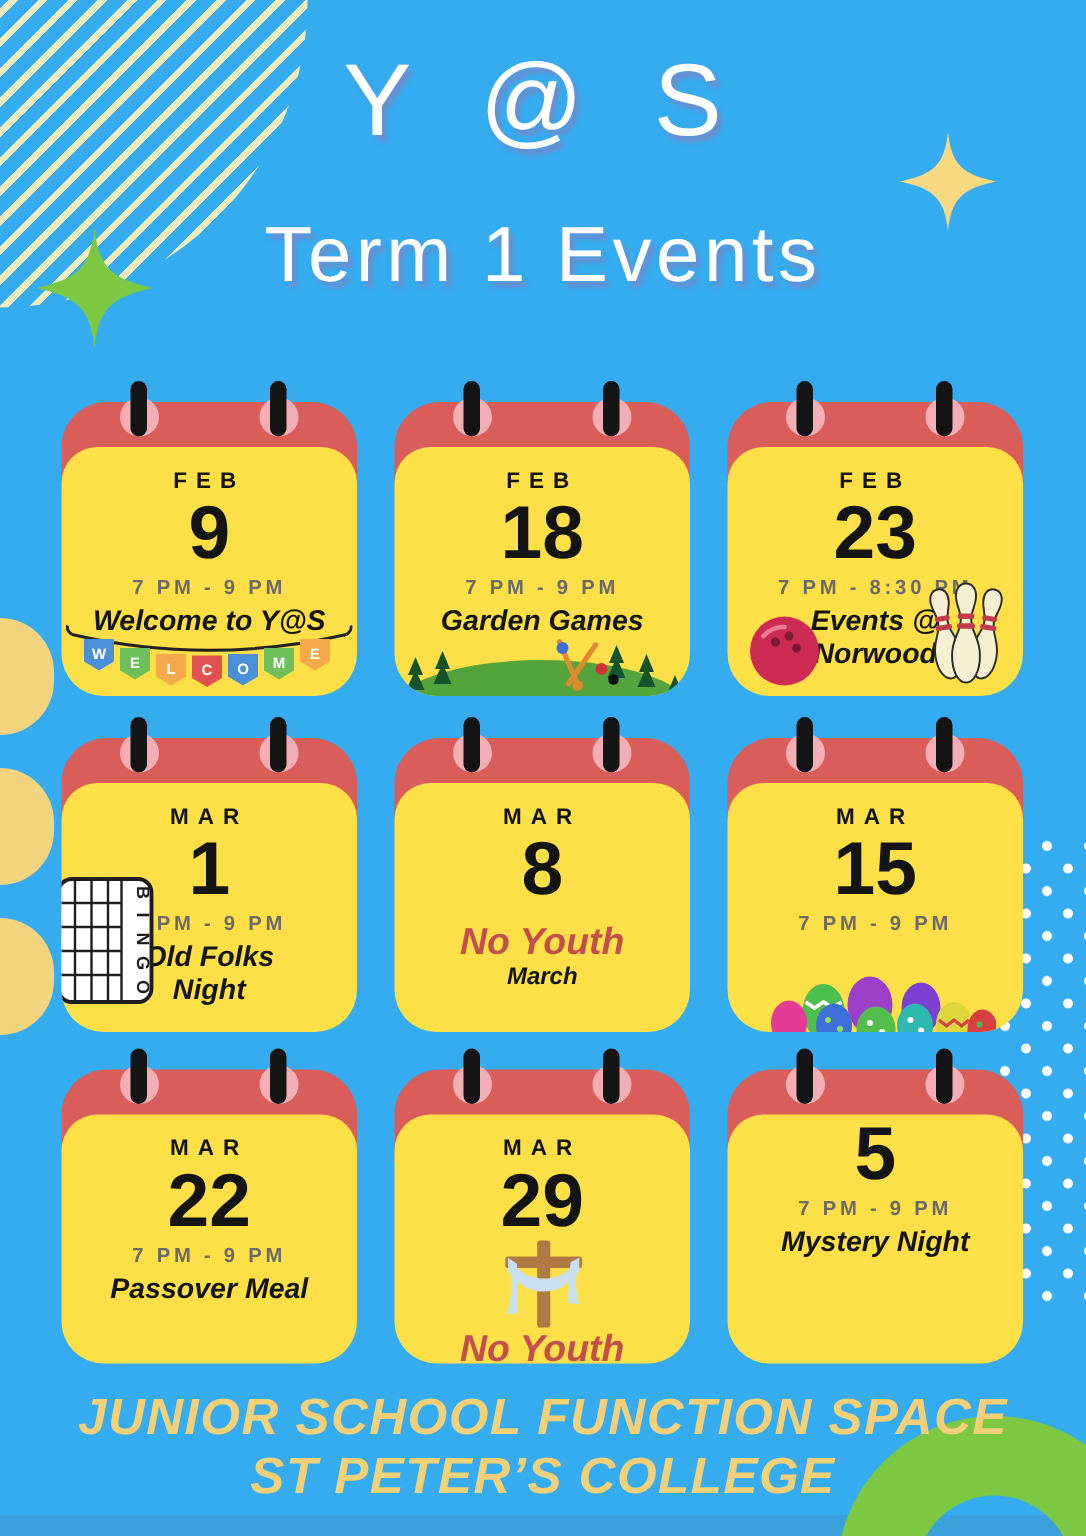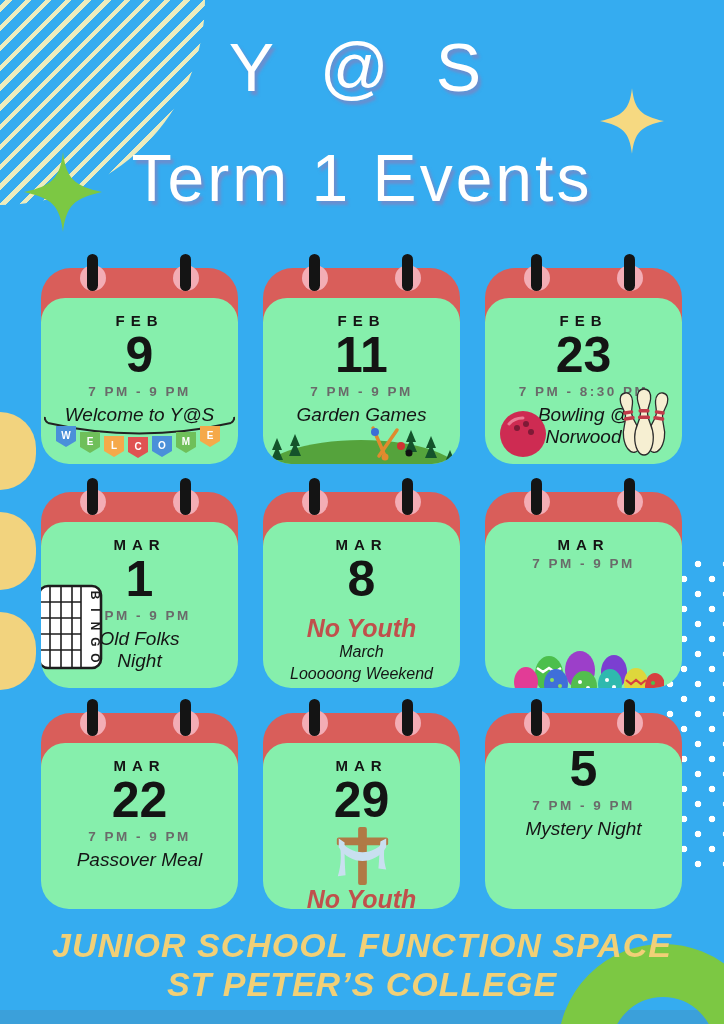--- a/index.html
+++ b/index.html
@@ -28,36 +28,36 @@
   }
   .bottom-bar{position:absolute;left:0;bottom:0;width:724px;height:14px;background:var(--bottom_bar,#3ba0da);z-index:1;}
   
   .title{
     position:absolute;top:28px;left:0;width:724px;text-align:center;
     color:#fff;font-size:68px;letter-spacing:14px;font-weight:400;
     text-shadow:3px 4px 3px rgba(150,118,180,.55);z-index:2;
   }
   .subtitle{
     position:absolute;top:140px;left:0;width:724px;text-align:center;
-    color:#fff;font-size:66px;letter-spacing:3px;font-weight:400;
+    color:#fff;font-size:52px;letter-spacing:3px;font-weight:400;
     text-shadow:3px 4px 3px rgba(150,118,180,.55);z-index:2;
   }
   
   .card{position:absolute;width:197px;height:196px;z-index:2;}
   .hdr{position:absolute;left:0;top:0;width:197px;height:62px;border-radius:30px 30px 0 0;background:var(--card_header,#d95e5a);}
   .pinring{position:absolute;width:26px;height:26px;border-radius:50%;background:var(--pin_pink,#f3adb5);top:-3px;}
   .pinstem{position:absolute;width:11px;height:37px;border-radius:6px;background:#141414;top:-14px;}
   .body{
-    position:absolute;left:0;top:30px;right:0;bottom:0;background:#86efac;
+    position:absolute;left:0;top:30px;right:0;bottom:0;background:#fde047;
     border-radius:24px 24px 28px 28px;overflow:hidden;text-align:center;
   }
   .month{margin-top:14px;font-size:15px;font-weight:bold;letter-spacing:6px;color:#141414;}
   .day{font-size:50px;line-height:52px;font-weight:bold;color:#141414;}
   .time{margin-top:3px;font-size:13.5px;letter-spacing:2.5px;color:#6a6a6a;font-weight:bold;}
-  .name{margin-top:5px;font-size:19px;line-height:22px;font-weight:normal;font-style:italic;color:#151515;}
+  .name{margin-top:5px;font-size:19px;line-height:22px;font-weight:bold;font-style:italic;color:#151515;}
   .notice{margin-top:12px;font-size:25px;line-height:22px;font-weight:bold;font-style:italic;color:var(--notice_red,#c0504c);}
   .notice.tight{margin-top:2px;}
   .illus{position:absolute;}
   
   .footer{
     position:absolute;top:926px;left:0;width:724px;text-align:center;z-index:4;
     color:var(--footer_yellow,#f1d077);font-size:34px;line-height:39px;
     font-weight:bold;font-style:italic;letter-spacing:1px;
   }
 </style>
@@ -119,21 +119,21 @@
   </div>
 
   <div class="card" style="left:263px;top:268px">
     <div class="hdr"></div>
     <span class="pinring" style="left:39px"></span>
     <span class="pinring" style="left:132px"></span>
     <span class="pinstem" style="left:46px"></span>
     <span class="pinstem" style="left:139px"></span>
     <div class="body">
       <div class="month">FEB</div>
-      <div class="day">11</div>
+      <div class="day">18</div>
       <div class="time">7 PM - 9 PM</div>
       <div class="name">Garden Games</div>
       <svg class="illus" style="left:0;bottom:0" width="197" height="48" viewBox="0 0 197 48">
         <ellipse cx="98" cy="60" rx="102" ry="36" fill="#55a33c"></ellipse>
         <g fill="#14532b">
           <polygon points="14,30 8,44 20,44"></polygon>
             <polygon points="14,22 9,34 19,34"></polygon>
           <polygon points="32,26 26,40 38,40"></polygon>
             <polygon points="32,18 27,30 37,30"></polygon>
           <polygon points="148,22 142,36 154,36"></polygon>
@@ -158,21 +158,21 @@
     <div class="hdr"></div>
     <span class="pinring" style="left:39px"></span>
     <span class="pinring" style="left:132px"></span>
     <span class="pinstem" style="left:46px"></span>
     <span class="pinstem" style="left:139px"></span>
     <div class="body">
       <div class="month">FEB</div>
       <div class="day">23</div>
       <div class="time">7 PM - 8:30 PM</div>
       <div class="name">
-        <span>Bowling @</span><br><span>Norwood</span>
+        <span>Events @</span><br><span>Norwood</span>
       </div>
       <svg class="illus" style="left:14px;bottom:6px" width="48" height="48" viewBox="0 0 48 48">
         <circle cx="24" cy="24" r="23" fill="#ce2b52"></circle>
         <path d="M10 14 a18 18 0 0 1 14 -6" stroke="#ea7c95" stroke-width="3" fill="none" stroke-linecap="round"></path>
         <circle cx="18" cy="18" r="3" fill="#7e1a36"></circle>
           <circle cx="27" cy="14" r="3" fill="#7e1a36"></circle>
           <circle cx="32" cy="22" r="3" fill="#7e1a36"></circle>
       </svg>
       <svg class="illus" style="right:6px;bottom:8px" width="64" height="70" viewBox="0 0 64 70">
         <g>
@@ -236,33 +236,34 @@
     <div class="hdr"></div>
     <span class="pinring" style="left:39px"></span>
     <span class="pinring" style="left:132px"></span>
     <span class="pinstem" style="left:46px"></span>
     <span class="pinstem" style="left:139px"></span>
     <div class="body">
       <div class="month">MAR</div>
       <div class="day">8</div>
       <div class="notice">No Youth</div>
       <div class="name" style="margin-top:2px;font-size:16px">
-        <span>March</span><br><span>Looooong Weekend</span>
+        <span>March</span><br>
       </div>
     </div>
   </div>
 
   <div class="card" style="left:485px;top:492px">
     <div class="hdr"></div>
     <span class="pinring" style="left:39px"></span>
     <span class="pinring" style="left:132px"></span>
     <span class="pinstem" style="left:46px"></span>
     <span class="pinstem" style="left:139px"></span>
     <div class="body">
       <div class="month">MAR</div>
+      <div class="day">15</div>
       <div class="time">7 PM - 9 PM</div>
       <svg class="illus" style="left:50%;transform:translateX(-50%);bottom:-2px" width="160" height="44" viewBox="0 0 160 44">
         <ellipse cx="45" cy="28" rx="14" ry="18" fill="#4cbf4c"></ellipse>
         <path d="M33 22 l6 4 6 -4 6 4 6 -4" stroke="#fff" stroke-width="2.5" fill="none"></path>
         <ellipse cx="76" cy="24" rx="15" ry="19" fill="#9c3fc9"></ellipse>
         <ellipse cx="110" cy="26" rx="13" ry="17" fill="#7b3fd1"></ellipse>
         <ellipse cx="22" cy="36" rx="12" ry="15" fill="#e23c96"></ellipse>
         <ellipse cx="52" cy="38" rx="12" ry="15" fill="#3f6fd9"></ellipse>
         <circle cx="48" cy="34" r="2" fill="#8fe05a"></circle>
           <circle cx="56" cy="40" r="2" fill="#8fe05a"></circle>

